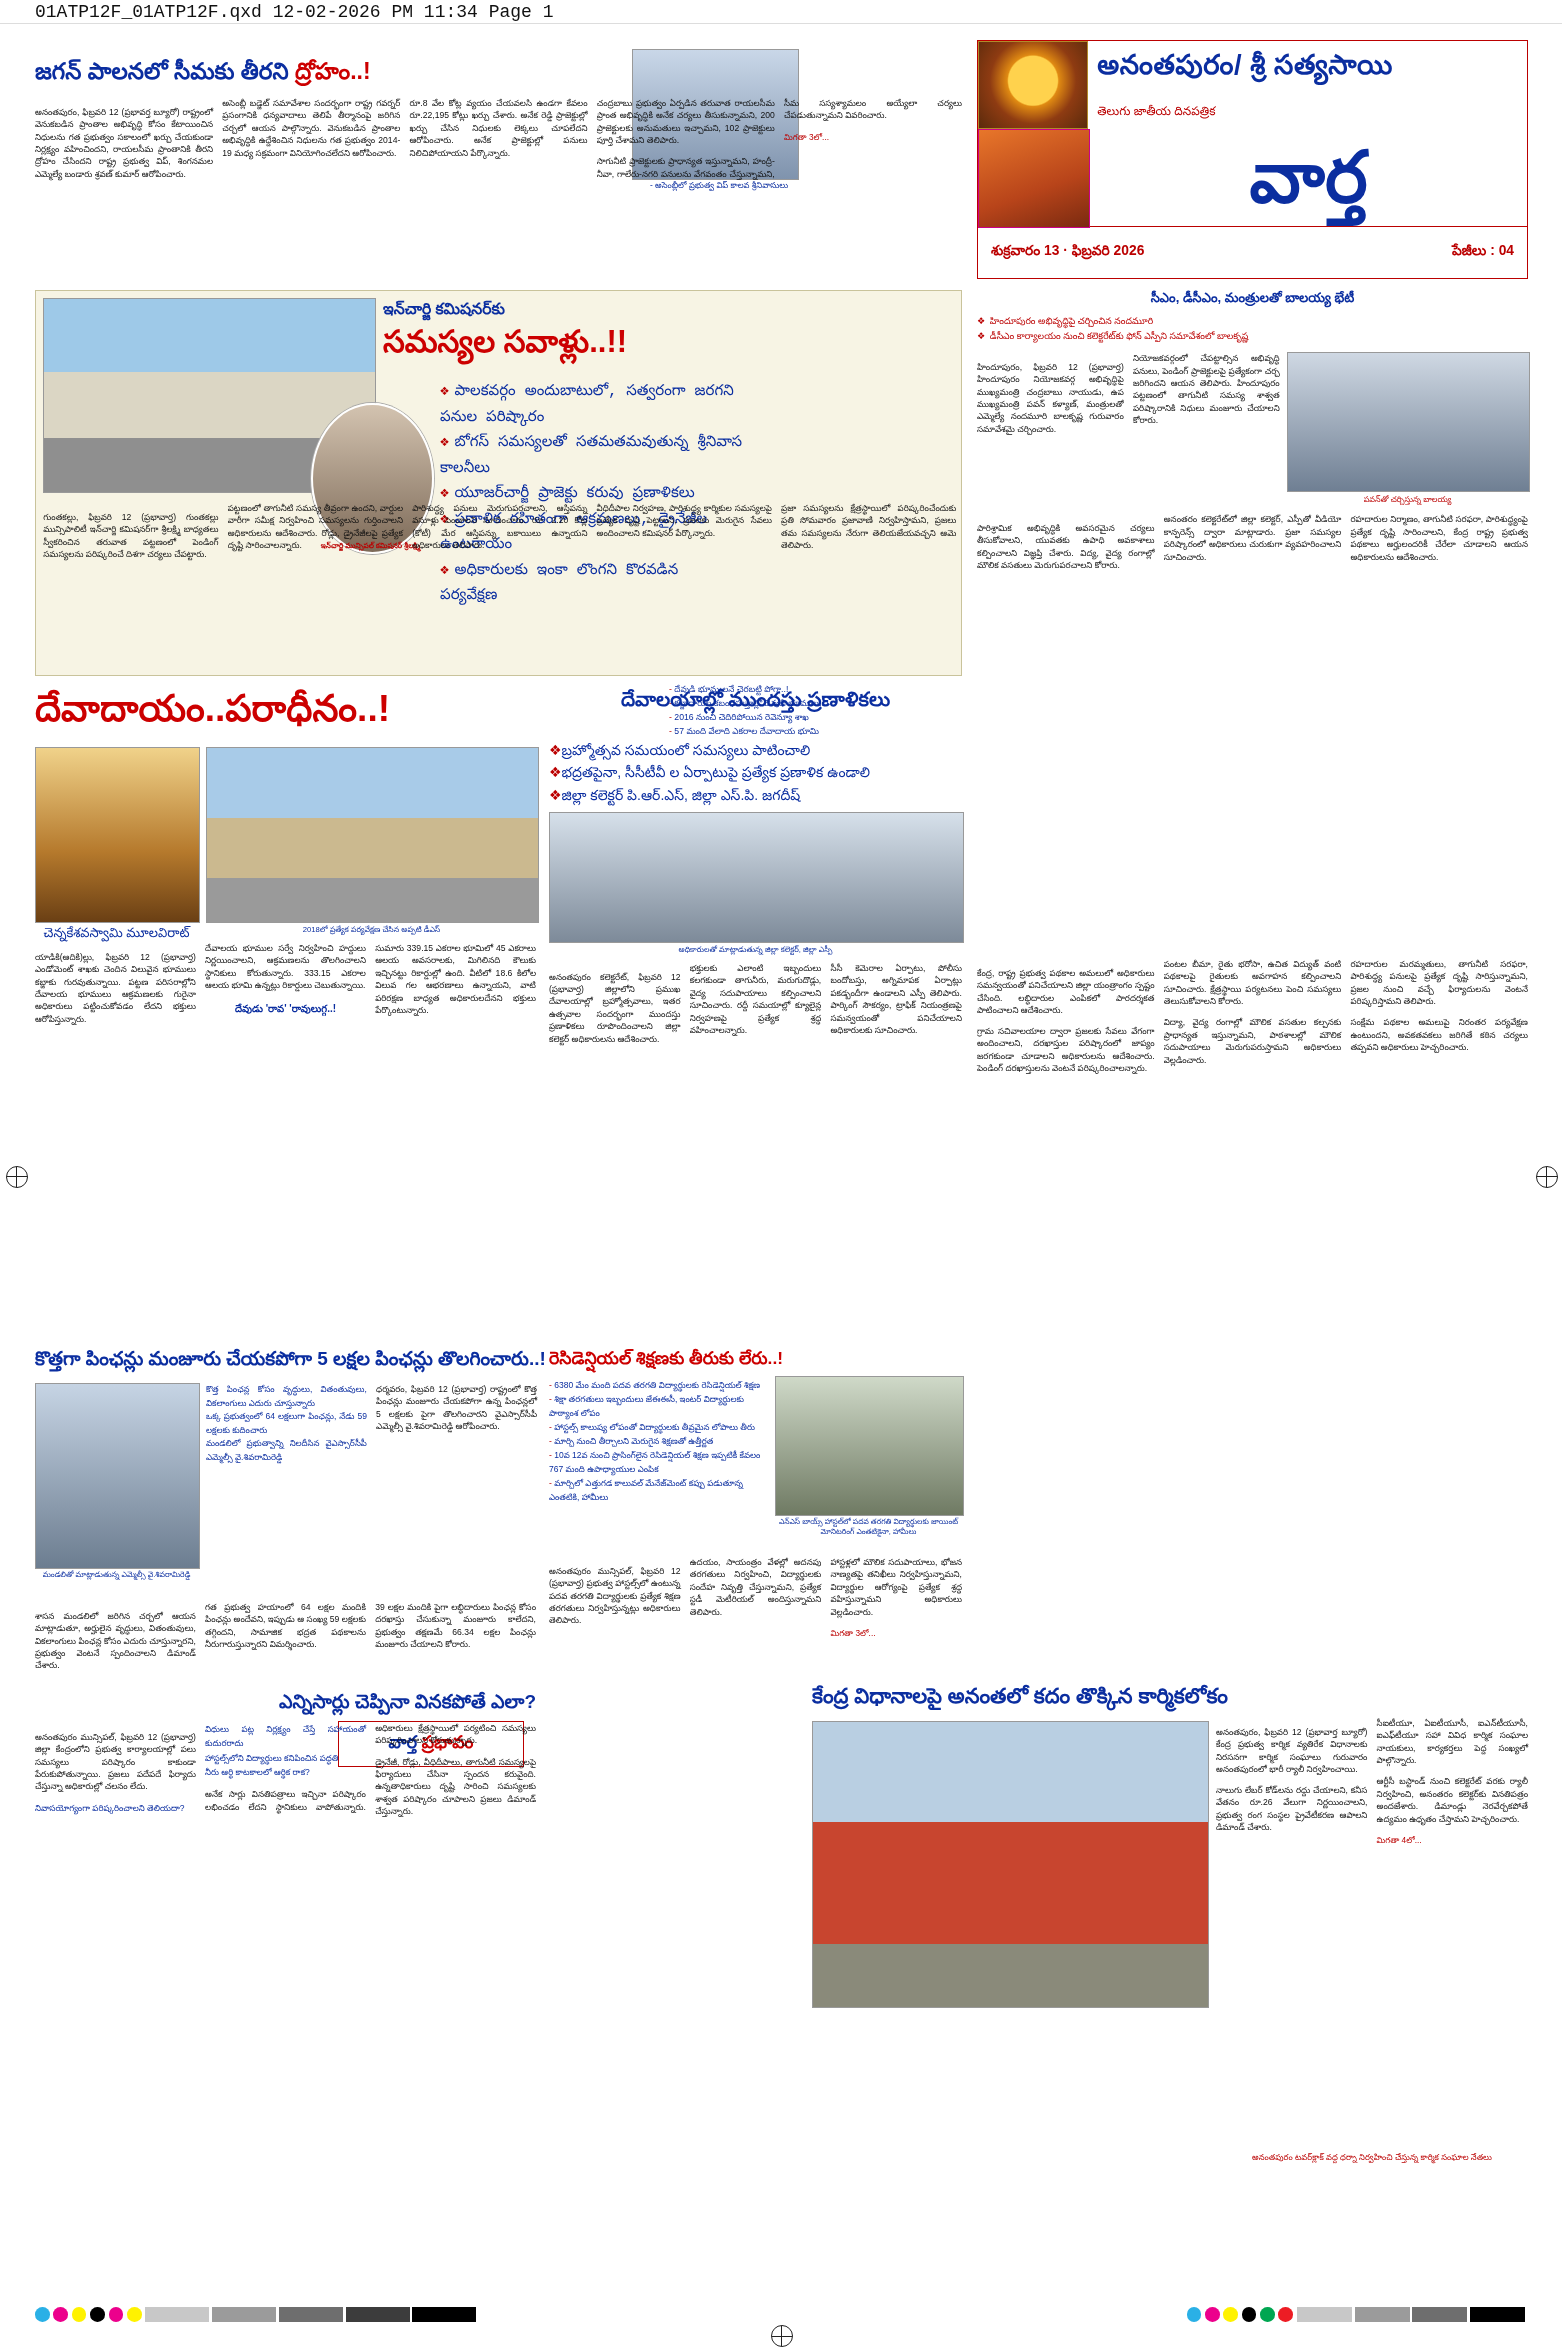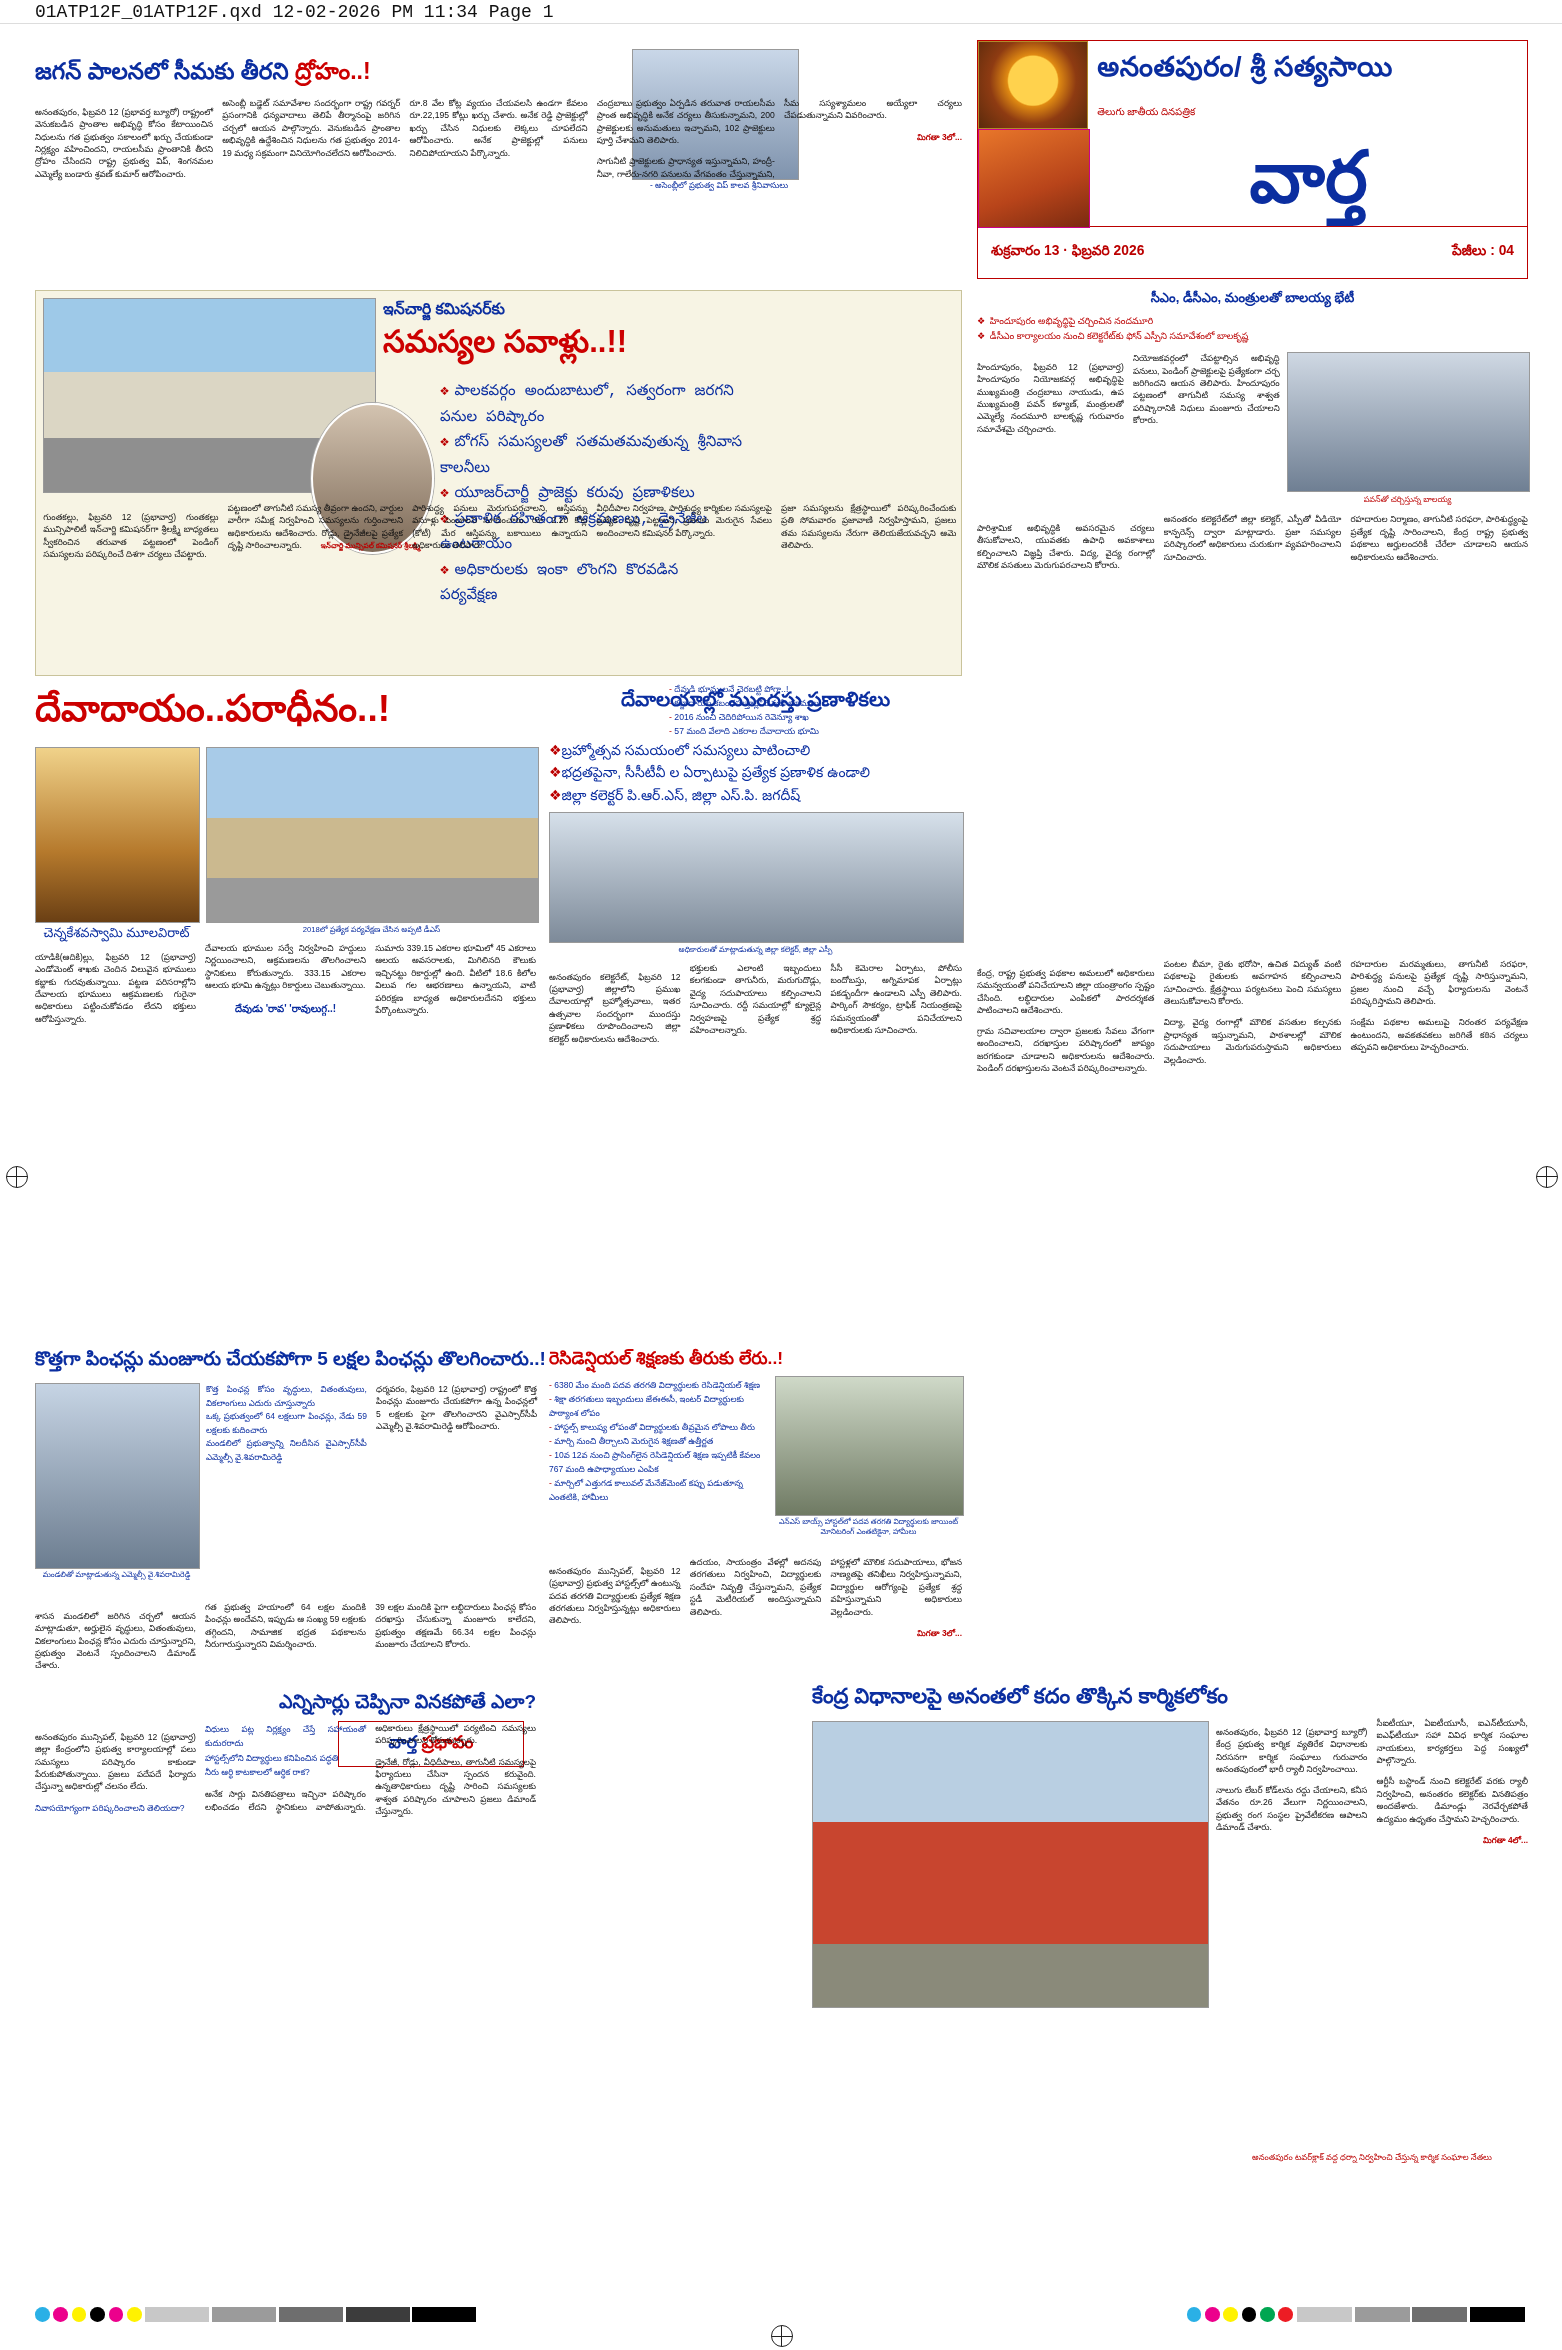--- a/index.html
+++ b/index.html
@@ -24,33 +24,33 @@
     column-gap:9.2px;
   }
   .red{color:#cc0000;}
 
   
   .mast-wrap{position:absolute;right:0;top:0;width:551px;height:239px;border:1.8px solid #b00;box-sizing:border-box;background:#fff;}
   .mast-top{display:flex;height:88px;border-bottom:0px;}
   .mast-logo{width:110px;height:88px;background:radial-gradient(circle at 50% 45%,#ffd24d 0 34%,#e08a12 36%,#8e3b12 60%,#5a2a0c 100%);border:0.9px solid #b28b2a;box-sizing:border-box;}
   .mast-name{flex:1;display:flex;flex-direction:column;justify-content:center;padding-left:9.2px;}
   .mast-name .l1{font-size:27.5px;font-weight:bold;color:#0b2ea0;letter-spacing:0.5px;}
-  .mast-name .l2{font-size:10px;color:#b00;margin-top:17px;font-family:Liberation Serif, serif;}
+  .mast-name .l2{font-size:12px;color:#b00;margin-top:17px;}
   .mast-mid{display:flex;height:97px;}
   .mast-photo{width:110px;height:97px;background:linear-gradient(160deg,#e8762a,#b8441a 60%,#7a2a10);border:0.9px solid #c08}
   .mast-varta{flex:1;display:flex;align-items:center;justify-content:center;font-size:72px;font-weight:bold;color:#0b2ea0;line-height:.9;}
   .mast-bottom{height:50px;border-top:1.8px solid #b00;display:flex;align-items:center;justify-content:space-between;padding:0 13px;font-size:13.8px;color:#b00;font-weight:bold;background:#fff;}
 
   .lead-head{position:absolute;left:0;top:18.4px;width:588px;font-size:23px;font-weight:bold;color:#b00000;}
   .lead-head .blue{color:#0b2ea0;}
   .lead-photo{position:absolute;left:597px;top:9.2px;width:165px;height:129px;background:linear-gradient(180deg,#c9d7e8,#7f93ad);border:0.9px solid #999;}
   .lead-cap{position:absolute;left:597px;top:140px;width:174px;font-size:8.3px;color:#0b2ea0;text-align:center;line-height:1.3;}
   .lead-cols{position:absolute;left:0;top:57px;width:927px;height:184px;column-count:5;column-gap:9.2px;}
   .lead-cols.c5{column-count:5;}
-  .more{color:#b00;font-size:8.3px;text-align:right;display:block;font-weight:bold;}
+  .more{color:#b00;font-size:8.3px;text-align:left;display:block;}
 
   
   .band2{position:absolute;left:0;top:250px;width:927px;height:386px;background:#f7f4e4;border:0.9px solid #c9c39b;box-sizing:border-box;}
   .b2-photo{position:absolute;left:7.3px;top:7.3px;width:331px;height:193px;background:linear-gradient(180deg,#9ec9e8 0 38%,#dbd6c4 38% 72%,#8f8f8f 72%);border:0.9px solid #999;}
   .b2-title{position:absolute;left:347px;top:9.2px;width:395px;font-size:15.6px;font-weight:bold;color:#0b2ea0;}
   .b2-title2{position:absolute;left:347px;top:33px;width:432px;font-size:31px;font-weight:bold;color:#cc0000;}
   .b2-bullets{position:absolute;left:404px;top:88px;width:303px;font-size:15px;color:#0b2ea0;line-height:1.7;font-family:Liberation Mono, monospace;}
   .b2-bullets div:before{content:"\2756";color:#b00;margin-right:5.5px;}
   .b2-inset{position:absolute;left:275px;top:112px;width:119px;height:147px;border-radius:50%;background:linear-gradient(180deg,#d3c3b0,#7d6a58);border:2.8px solid #fff;box-shadow:0 0 0 0.9px #aaa;}
   .b2-inset-cap{position:absolute;left:275px;top:250px;width:119px;text-align:center;font-size:7.3px;color:#b00;font-weight:bold;}

